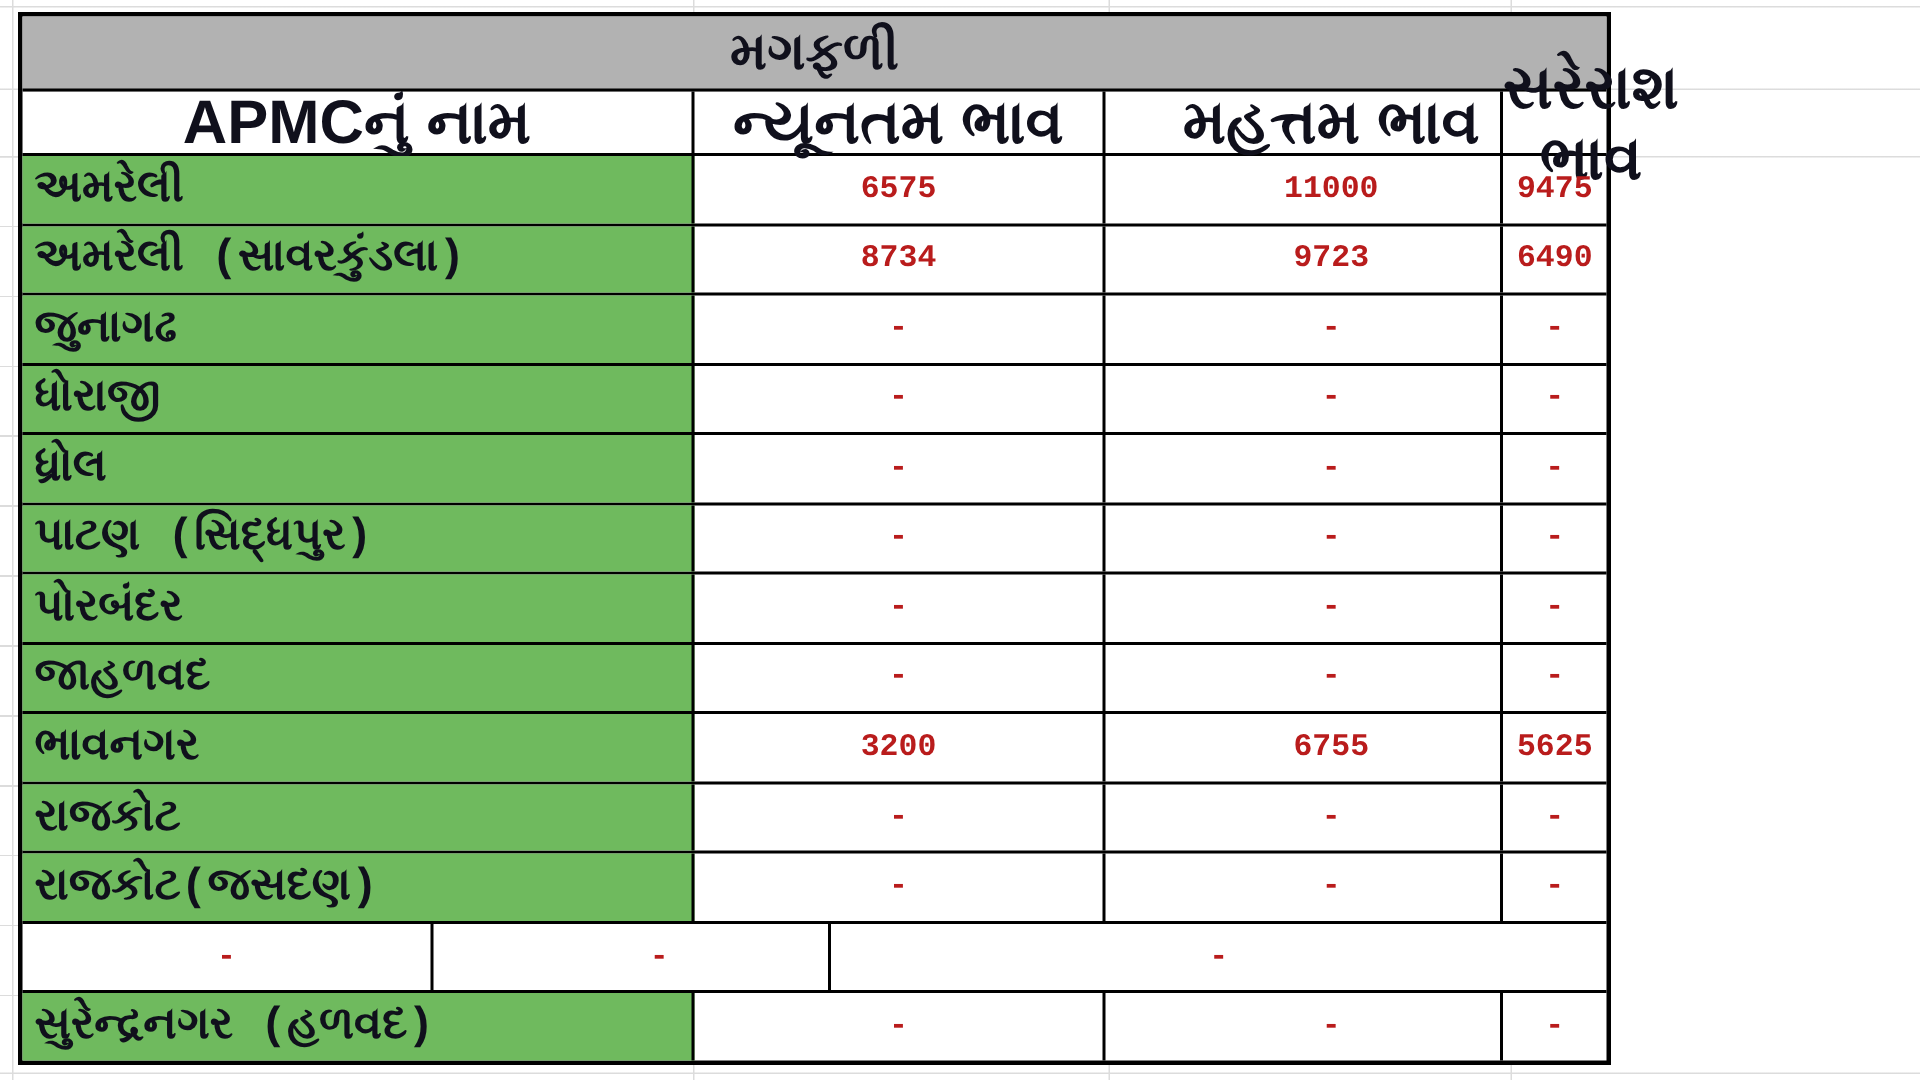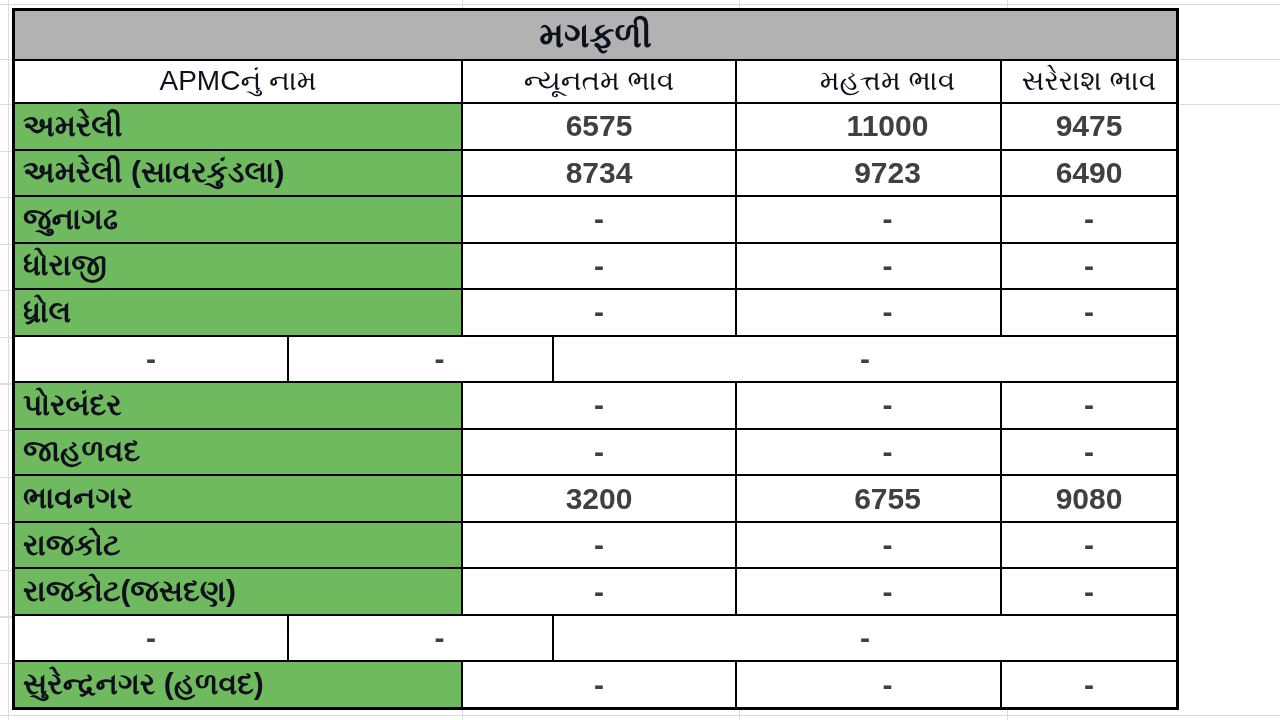--- a/index.html
+++ b/index.html
@@ -19,59 +19,59 @@
       #ffffff;
   }
   
   .left-margin-grid {
     position: absolute; left: 0; top: 105px; width: 12px; height: 605px;
     background: repeating-linear-gradient(to bottom,
       transparent 0 45.5px, #dcdcdc 45.5px 46.6px);
   }
   .price-table {
     position: absolute; left: 12px; top: 8px;
-    width: 1167px; height: 702px;
+    width: 1062px; height: 702px;
     border: 3px solid #000;
     display: flex; flex-direction: column;
     background: #fff;
     color: #10101c;
   }
   .title-row {
     height: 50px; flex: 0 0 50px;
     background: #b2b2b2;
     border-bottom: 2px solid #000;
     display: flex; align-items: center; justify-content: center;
     font-size: 35px; font-weight: bold;
   }
   .header-row {
     height: 43px; flex: 0 0 43px;
     border-bottom: 2px solid #000;
     display: flex;
-    font-weight: normal; font-size: 28px;
+    font-weight: bold; font-size: 41px;
   }
   .tbody { flex: 1; display: flex; flex-direction: column; }
-  .row { flex: 1; display: flex; border-bottom: 2px solid #000; }
+  .row { flex: 1; display: flex; border-bottom: 2px solid #000; font-family: Liberation Mono, monospace; }
   .row:last-child { border-bottom: none; }
   .cell { display: flex; align-items: center; border-right: 2px solid #000; }
   .cell:last-child { border-right: none; text-align: center; }
   .c-name  { flex: 0 0 448px; }
   .c-min   { flex: 0 0 274px; text-align: center; }
   .c-max   { flex: 0 0 265px; padding-left: 38px; }
   .c-avg   { flex: 1; }
   .header-row .cell { justify-content: center; }
   .name-cell {
     background: #6fba5e;
     padding-left: 8px;
     font-weight: bold; font-size: 30px;
     justify-content: flex-start;
   }
   .num-cell {
     justify-content: center;
-    font-weight: bold; font-size: 30px;
-    color: #404040;
+    font-weight: bold; font-size: 21px;
+    color: #b91c1c;
   }
 </style>
 </head>
 <body>
 
 <div class="left-margin-grid"></div>
 
 <div class="price-table">
 
   <div class="title-row">મગફળી</div>
@@ -114,20 +114,21 @@
     </div>
 
     <div class="row">
       <div class="cell c-name name-cell">ધ્રોલ</div>
       <div class="cell c-min num-cell">-</div>
       <div class="cell c-max num-cell">-</div>
       <div class="cell c-avg num-cell">-</div>
     </div>
 
     <div class="row">
+      <div class="cell c-name name-cell">પાટણ (સિદ્ધપુર)</div>
       <div class="cell c-min num-cell">-</div>
       <div class="cell c-max num-cell">-</div>
       <div class="cell c-avg num-cell">-</div>
     </div>
 
     <div class="row">
       <div class="cell c-name name-cell">પોરબંદર</div>
       <div class="cell c-min num-cell">-</div>
       <div class="cell c-max num-cell">-</div>
       <div class="cell c-avg num-cell">-</div>
@@ -137,21 +138,21 @@
       <div class="cell c-name name-cell">જાહળવદ</div>
       <div class="cell c-min num-cell">-</div>
       <div class="cell c-max num-cell">-</div>
       <div class="cell c-avg num-cell">-</div>
     </div>
 
     <div class="row">
       <div class="cell c-name name-cell">ભાવનગર</div>
       <div class="cell c-min num-cell">3200</div>
       <div class="cell c-max num-cell">6755</div>
-      <div class="cell c-avg num-cell">9080</div>
+      <div class="cell c-avg num-cell">5625</div>
     </div>
 
     <div class="row">
       <div class="cell c-name name-cell">રાજકોટ</div>
       <div class="cell c-min num-cell">-</div>
       <div class="cell c-max num-cell">-</div>
       <div class="cell c-avg num-cell">-</div>
     </div>
 
     <div class="row">

